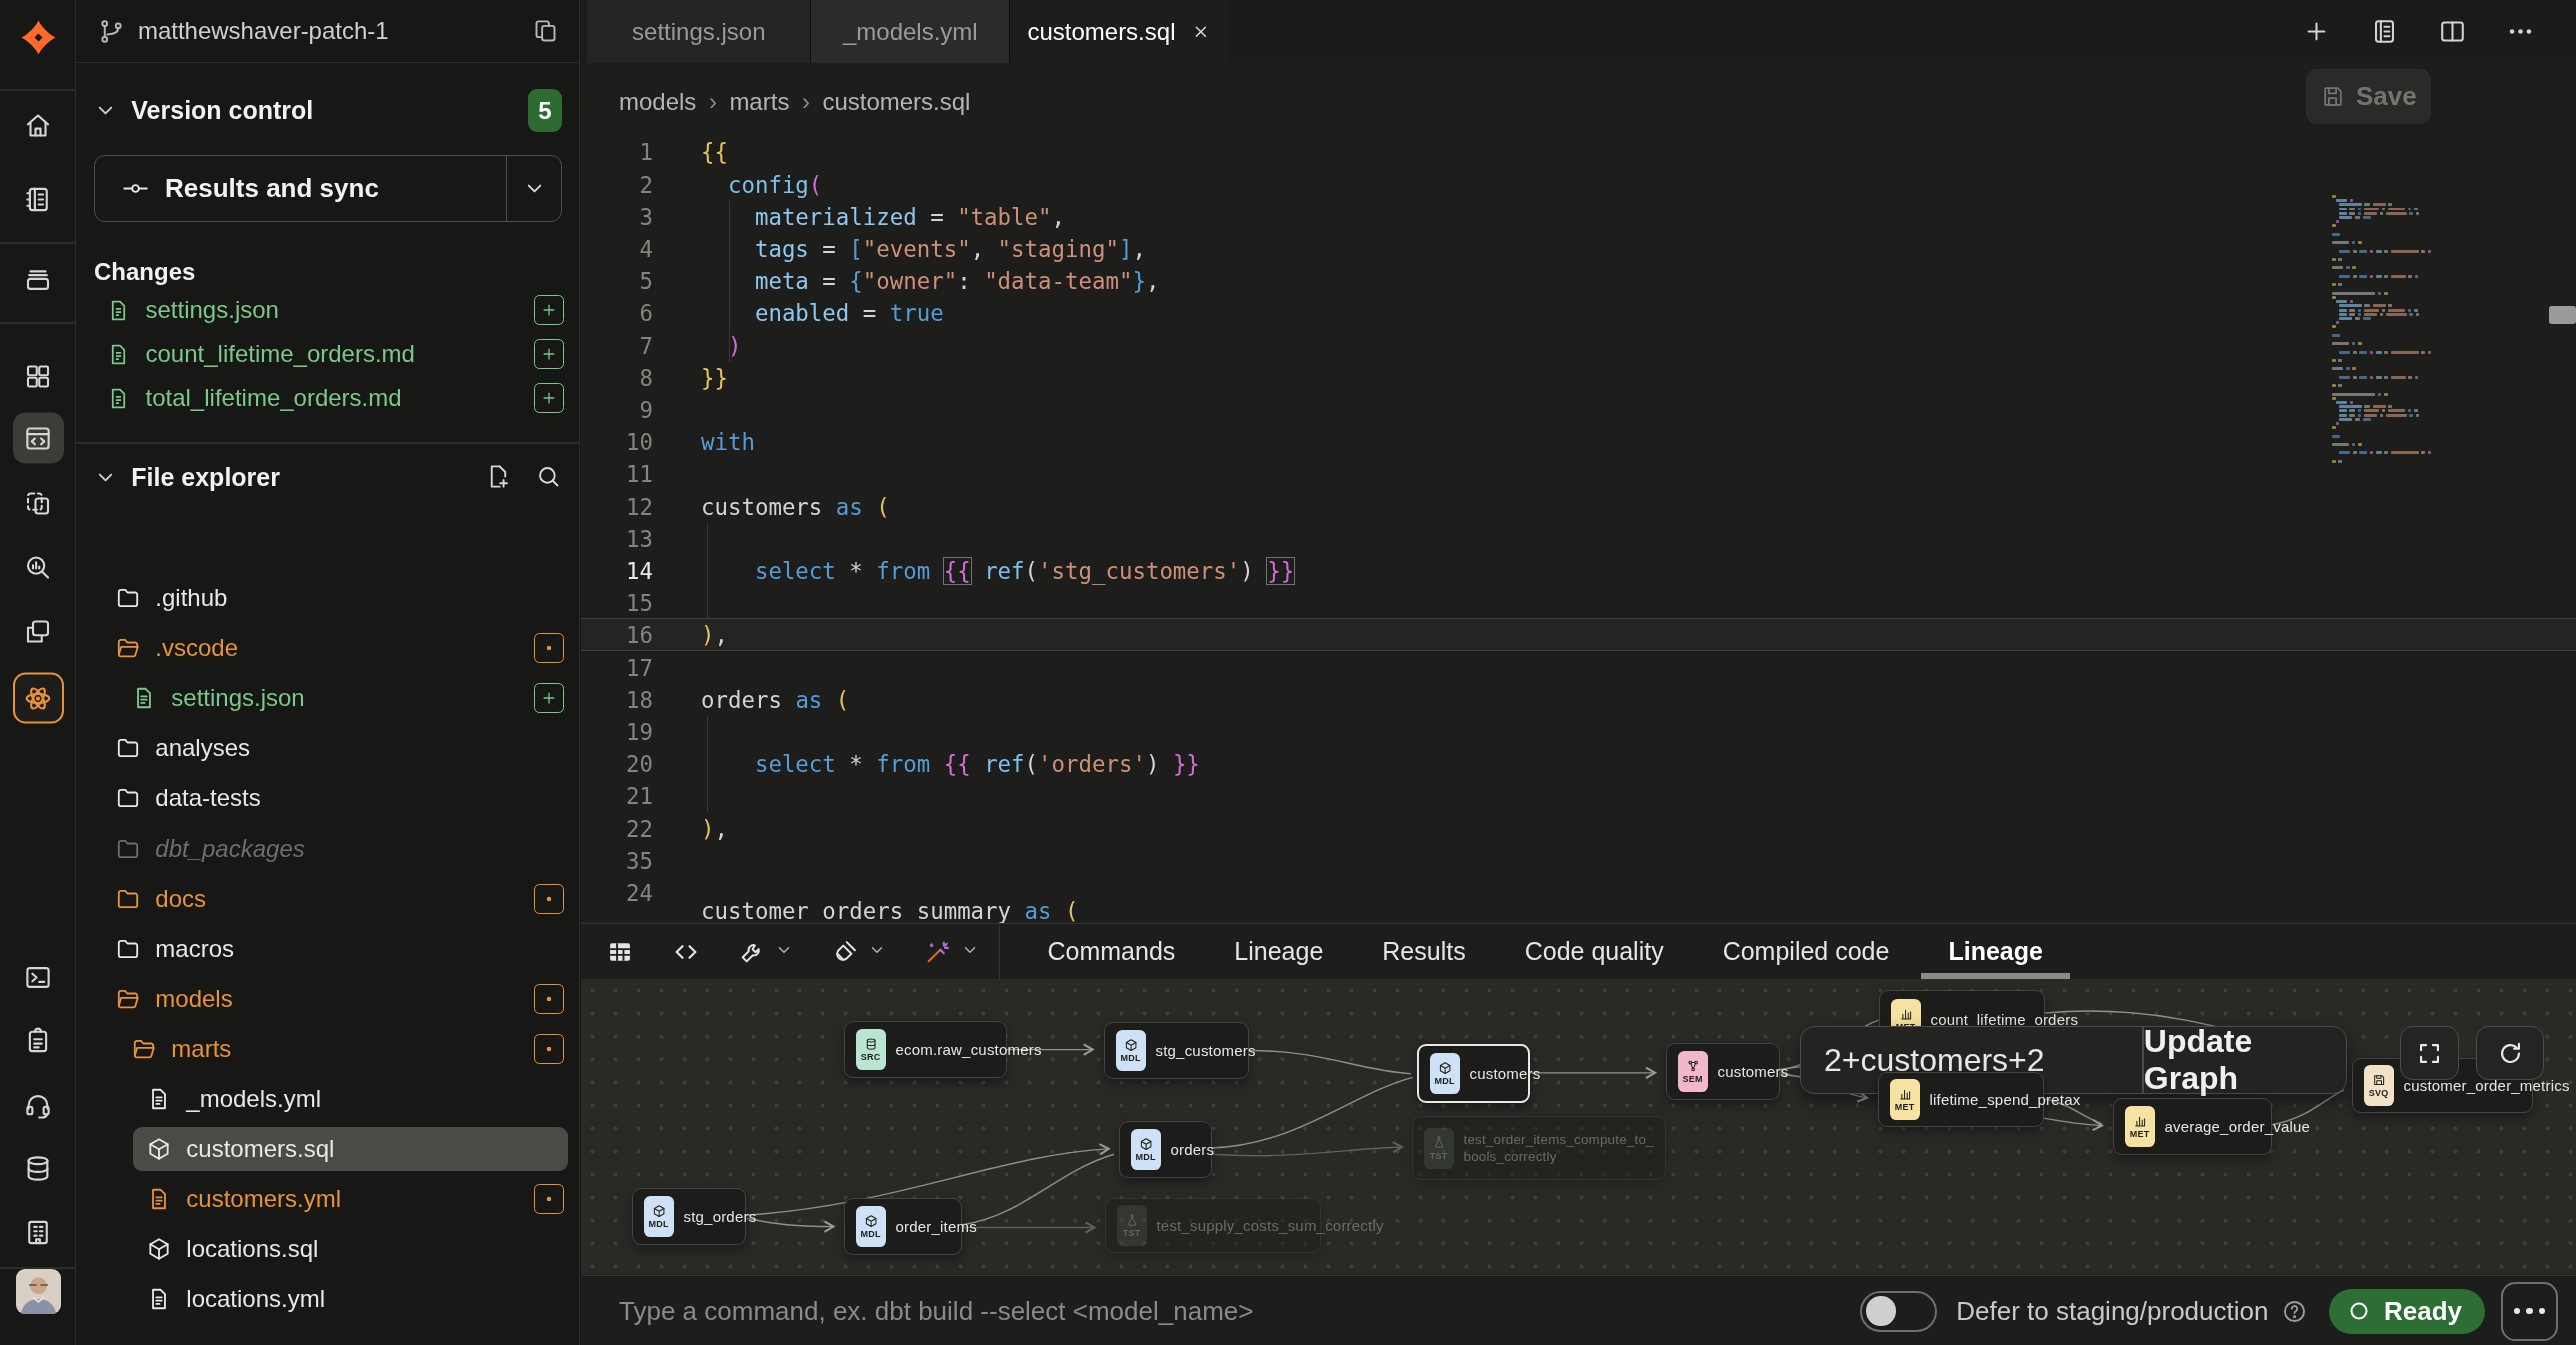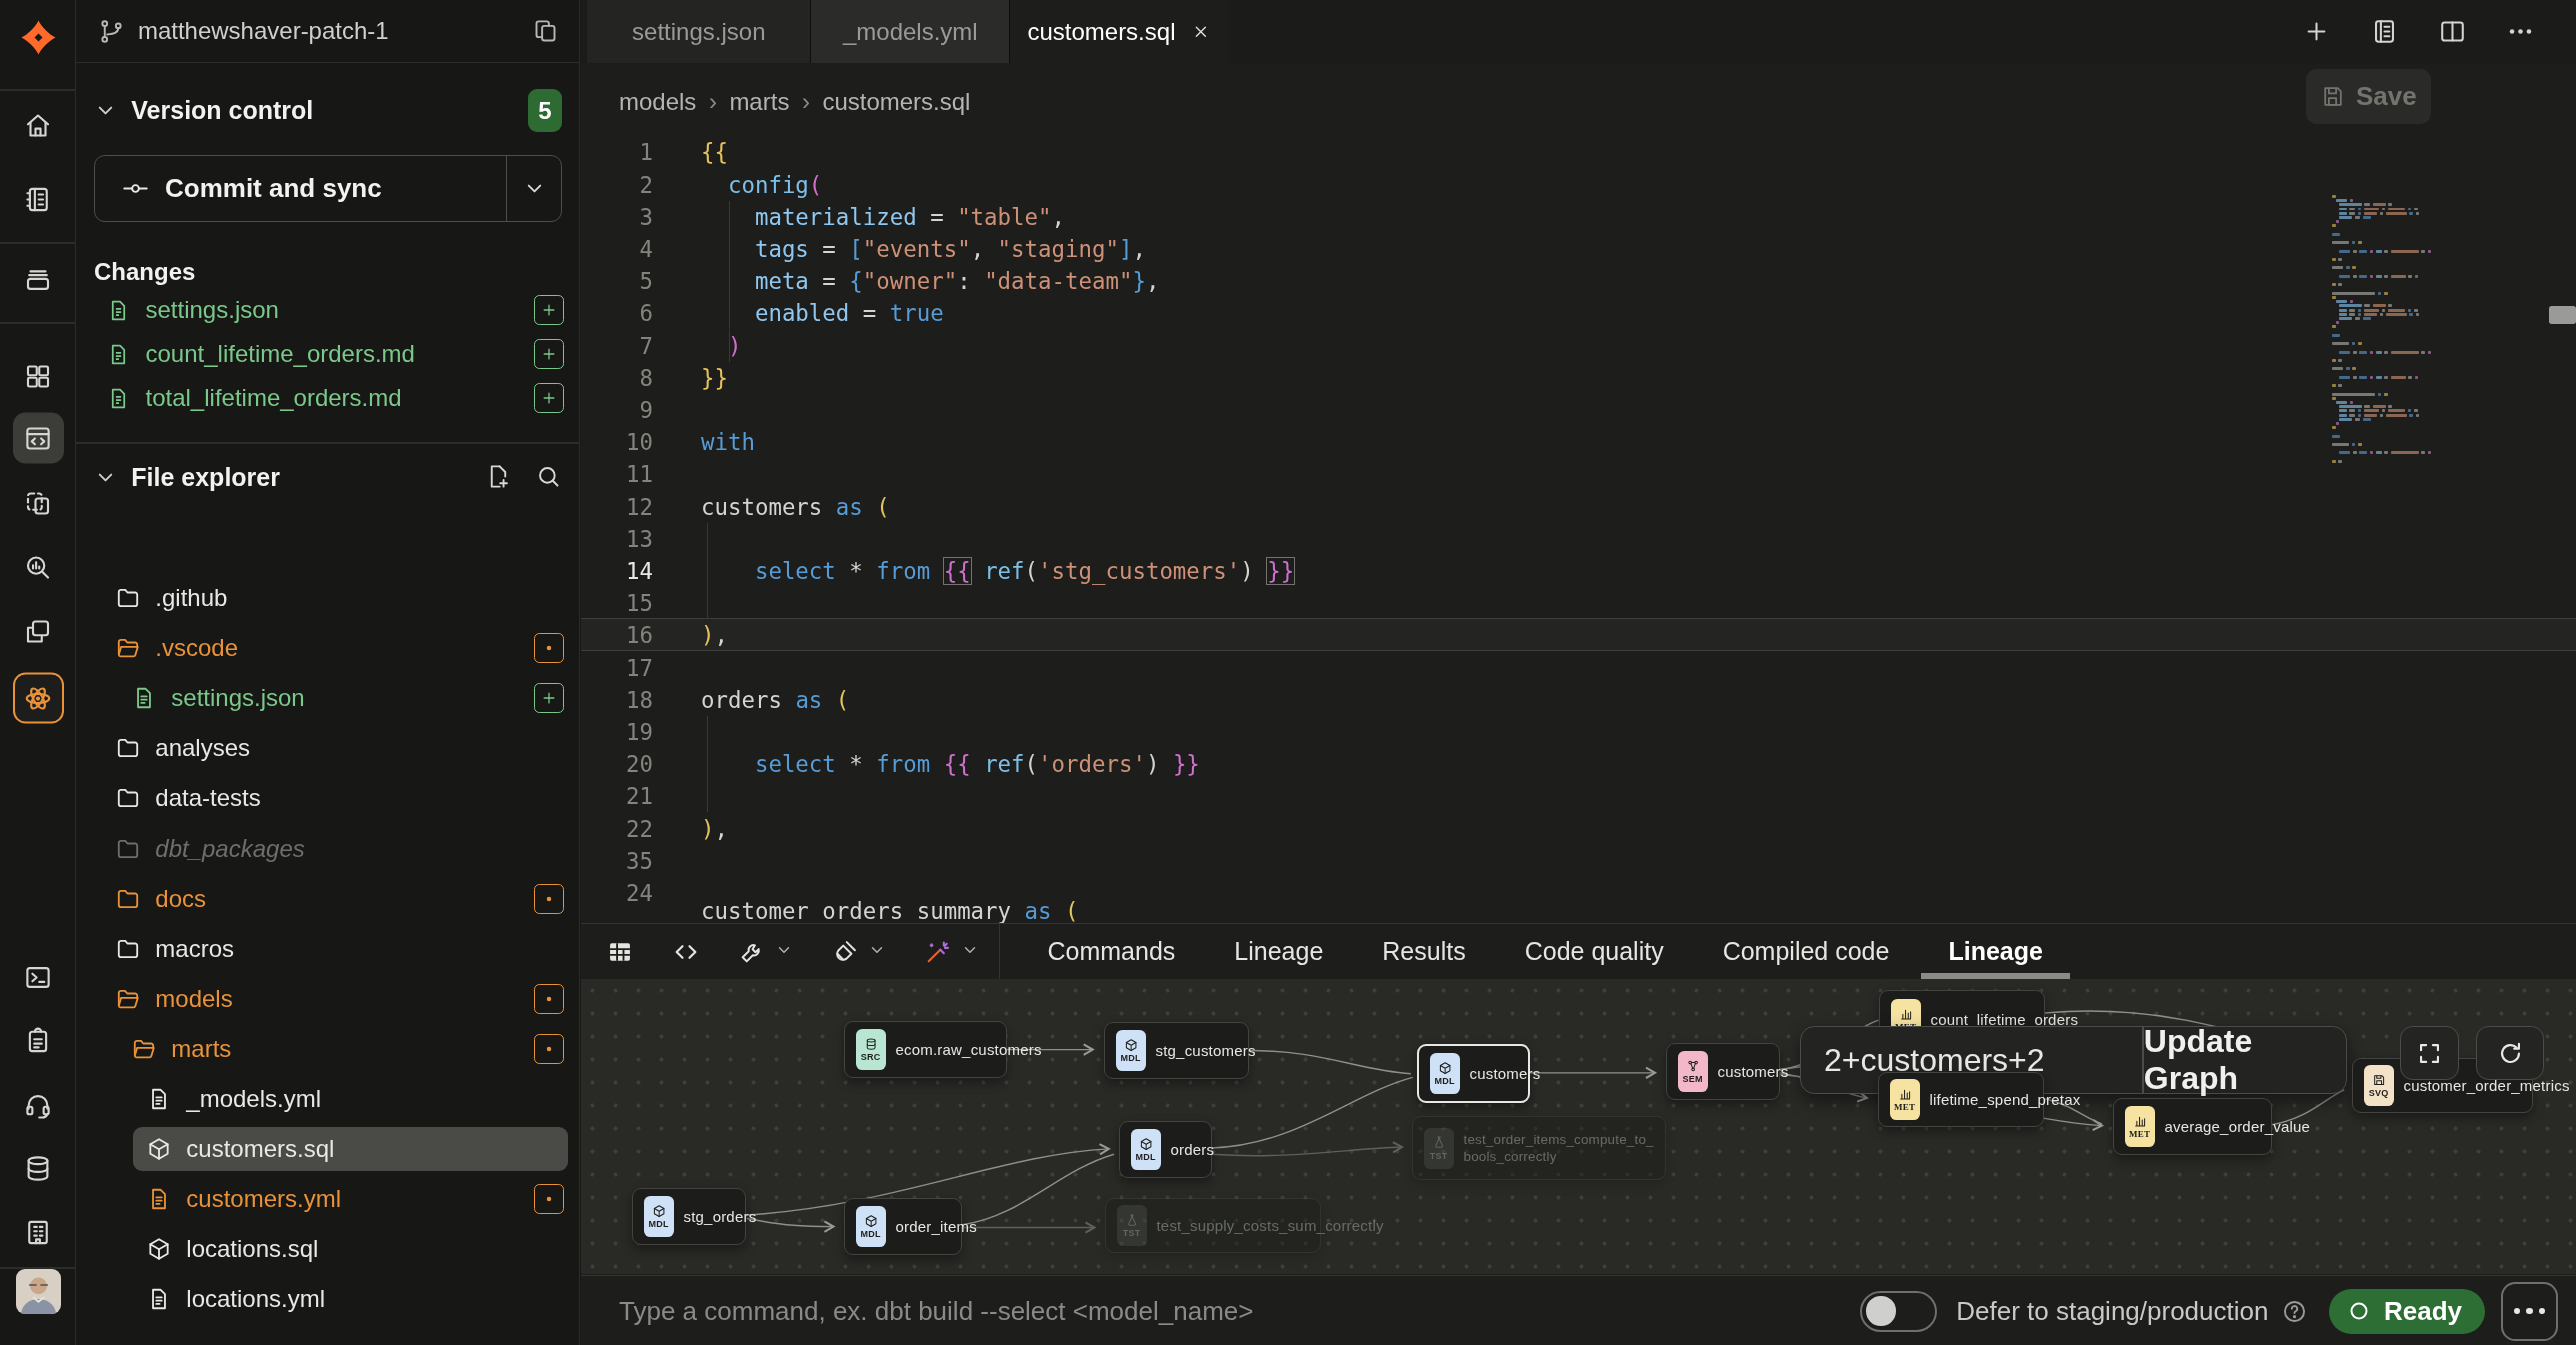--- a/index.html
+++ b/index.html
@@ -115,21 +115,21 @@
   #edges { position:absolute; left:0; top:0; z-index:1; }
   .node { position:absolute; background:#1c1c1a; border:1.3px solid #434340; border-radius:9px; display:flex; align-items:center; gap:9.8px; padding:0 10.7px; box-shadow:0 4.5px 10.7px rgba(0,0,0,.35); z-index:4; cursor:pointer; }
   .node .nlabel { font-size:15px; font-weight:500; color:#e6e6e3; letter-spacing:0.2px; }
   .node.selected { border:2.2px solid #e8e8e5; }
   .node.dim { opacity:.42; }
   .node.zback { z-index:2; } .node.zfront { z-index:5; }
   .nbadge { flex:none; width:30px; height:41px; border-radius:6.3px; display:flex; flex-direction:column; align-items:center; justify-content:center; gap:0.9px; color:#1d1d1b; }
   .nbadge svg { width:14.3px; height:14.3px; }
   .nbadge .bk { font-size:9px; font-weight:700; letter-spacing:0.3px; }
   .k-SRC { background:#b9e6d3; } .k-MDL { background:#cfe1f6; } .k-SEM { background:#f3b7ca; }
-  .k-MET { background:#f6e3a1;font-family:Liberation Serif, serif; } .k-SVQ { background:#f3e2c7; }
+  .k-MET { background:#f6e3a1; } .k-SVQ { background:#f3e2c7; }
   .k-TST { background:rgba(165,195,170,.28); color:#a7bcaa; }
   .node.dim .nlabel { color:#b9c4ba; }
   .wrap .nlabel { font-size:13.4px; line-height:1.3; word-break:break-all; white-space:normal; width:192px; }
 
   #graph-overlay { position:absolute; left:1219px; top:47px; width:547px; height:68px; background:#232321; border:1.8px solid #4c4c49; border-radius:14.3px; z-index:3; display:flex; box-shadow:0 7.2px 18px rgba(0,0,0,.45); }
   .go-search { flex:none; width:341px; border:none; outline:none; background:transparent; color:#e8e8e5; font-size:32px; font-family:"Liberation Sans", sans-serif; padding:0 0 0 23px; }
   .go-div { width:1.8px; background:#4c4c49; }
   .go-btn { flex:1; display:flex; align-items:center; justify-content:center; font-size:32px; font-weight:600; color:#f0f0ee; cursor:pointer; }
 
   .canvas-btn { position:absolute; top:47px; height:54px; background:#242422; border:1.8px solid #4c4c49; border-radius:12.5px; display:flex; align-items:center; justify-content:center; color:#e8e8e5; cursor:pointer; z-index:6; }
@@ -307,21 +307,21 @@
     </div>
 
     <div class="commit-btn">
       <div class="commit-main">
         <span style="display:flex">
             <svg viewBox="0 0 24 24" fill="none" stroke="currentColor" stroke-width="1.7" stroke-linecap="round" width="27" height="27">
               <circle cx="12" cy="12" r="3"></circle>
               <path d="M2 12h7M15 12h7"></path>
             </svg>
           </span>
-        <span>Commit and sync</span>
+        <span>Results and sync</span>
       </div>
       <div class="commit-caret">
         <svg viewBox="0 0 24 24" fill="none" stroke="currentColor" stroke-width="2" stroke-linecap="round" stroke-linejoin="round">
             <path d="M6 9l6 6 6-6"></path>
           </svg>
       </div>
     </div>
 
     <div class="changes-title">Changes</div>
     <div id="changes">

